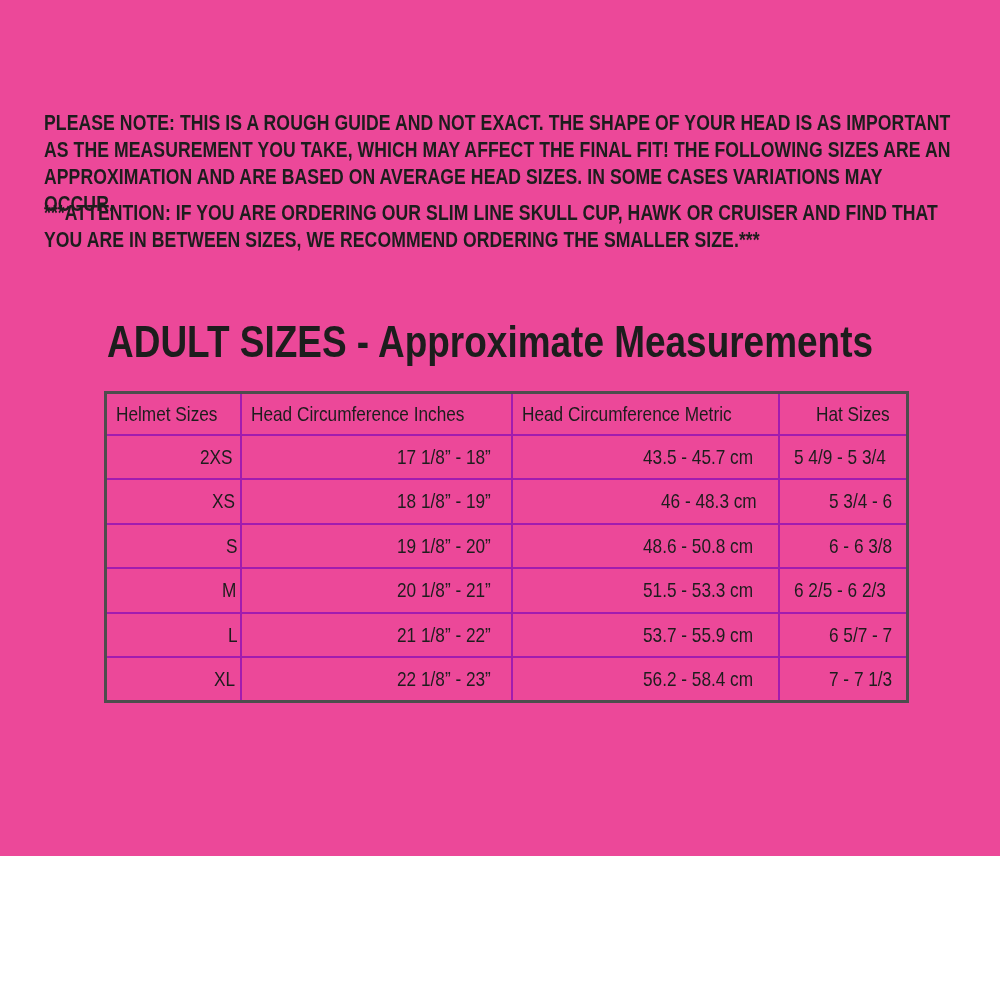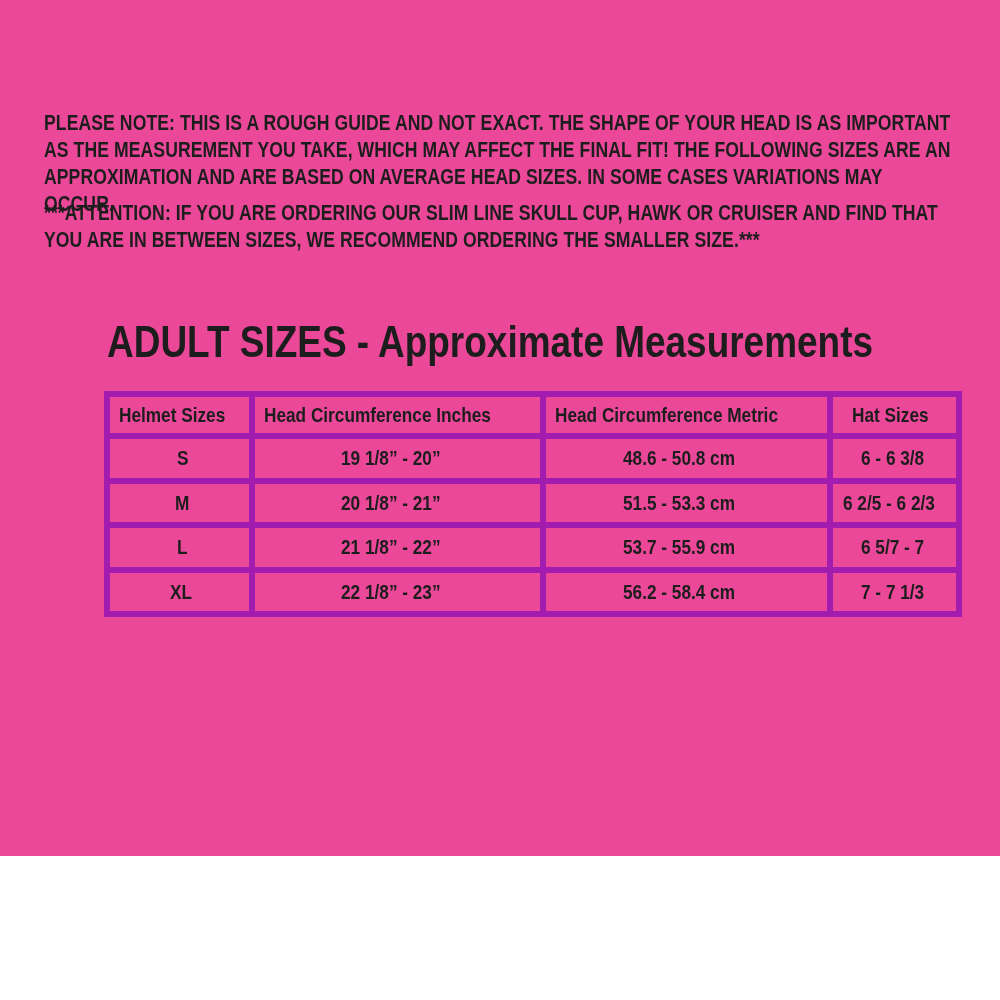--- a/index.html
+++ b/index.html
@@ -60,26 +60,26 @@
     border-collapse: collapse;
     table-layout: fixed;
     border: 3px solid #4d4d4d;
   }
   table.size-table col.c1 { width: 133px; }
   table.size-table col.c2 { width: 266px; }
   table.size-table col.c3 { width: 265px; }
   table.size-table col.c4 { width: 129px; }
   table.size-table th,
   table.size-table td {
-    border: 6px solid #a21caf;
+    border: 2px solid #a21caf;
     padding: 0 0 0 9px;
-    text-align: center;
+    text-align: right;
     vertical-align: middle;
     font-size: 21px;
-    font-weight: 700;
+    font-weight: 400;
     color: #1d1d1d;
     overflow: hidden;
   }
   table.size-table thead tr { height: 42px; }
   table.size-table tbody tr { height: 44.5px; }
   
   tr.row-em td.col-inches .cond,
   tr.row-em td.col-metric .cond {
     text-shadow: 0.5px 0 0 currentColor;
   }
@@ -111,20 +111,32 @@
     <thead>
       <tr>
           <th class="col-helmet"><span class="cond">Helmet Sizes</span></th>
           <th class="col-inches"><span class="cond">Head Circumference Inches</span></th>
           <th class="col-metric"><span class="cond">Head Circumference Metric</span></th>
           <th class="col-hat"><span class="cond">Hat Sizes</span></th>
         </tr>
     </thead>
     <tbody>
         <tr>
+          <td class="col-helmet"><span class="cond">2XS</span></td>
+          <td class="col-inches"><span class="cond">17 1/8” - 18”</span></td>
+          <td class="col-metric"><span class="cond">43.5 - 45.7 cm</span></td>
+          <td class="col-hat"><span class="cond">5 4/9 - 5 3/4</span></td>
+        </tr>
+        <tr>
+          <td class="col-helmet"><span class="cond">XS</span></td>
+          <td class="col-inches"><span class="cond">18 1/8” - 19”</span></td>
+          <td class="col-metric"><span class="cond">46 - 48.3 cm</span></td>
+          <td class="col-hat"><span class="cond">5 3/4 - 6</span></td>
+        </tr>
+        <tr>
           <td class="col-helmet"><span class="cond">S</span></td>
           <td class="col-inches"><span class="cond">19 1/8” - 20”</span></td>
           <td class="col-metric"><span class="cond">48.6 - 50.8 cm</span></td>
           <td class="col-hat"><span class="cond">6 - 6 3/8</span></td>
         </tr>
         <tr>
           <td class="col-helmet"><span class="cond">M</span></td>
           <td class="col-inches"><span class="cond">20 1/8” - 21”</span></td>
           <td class="col-metric"><span class="cond">51.5 - 53.3 cm</span></td>
           <td class="col-hat"><span class="cond">6 2/5 - 6 2/3</span></td>

